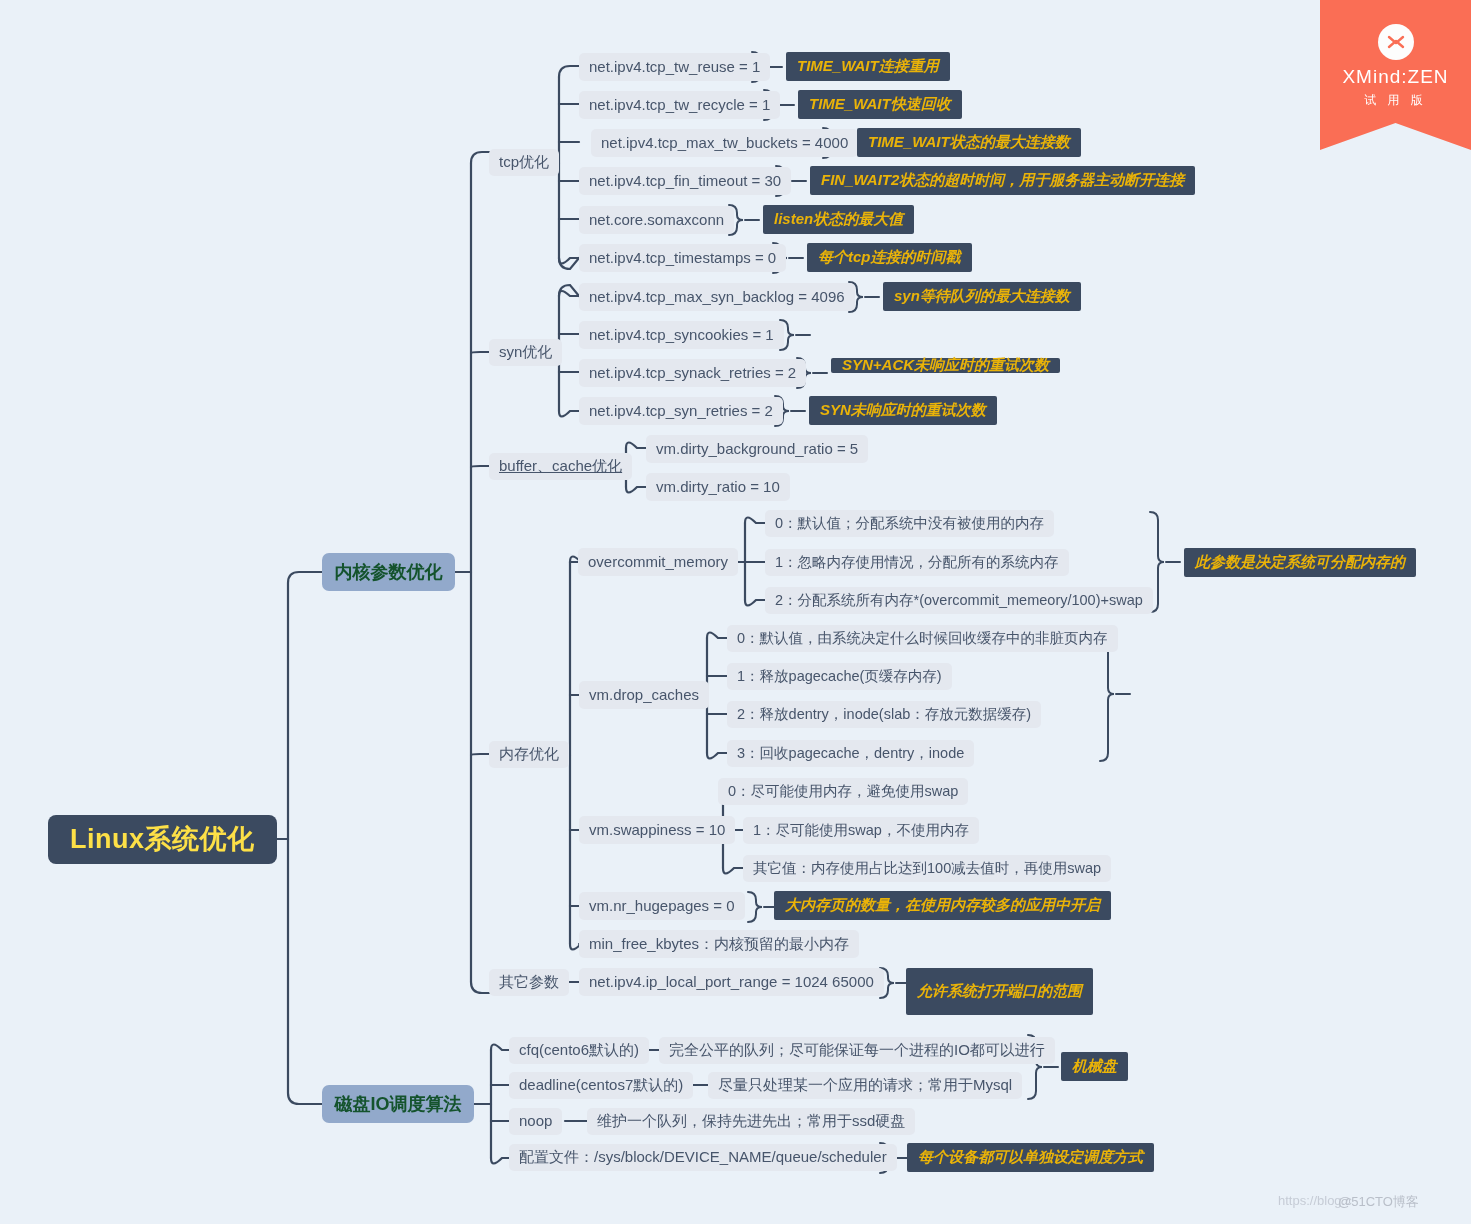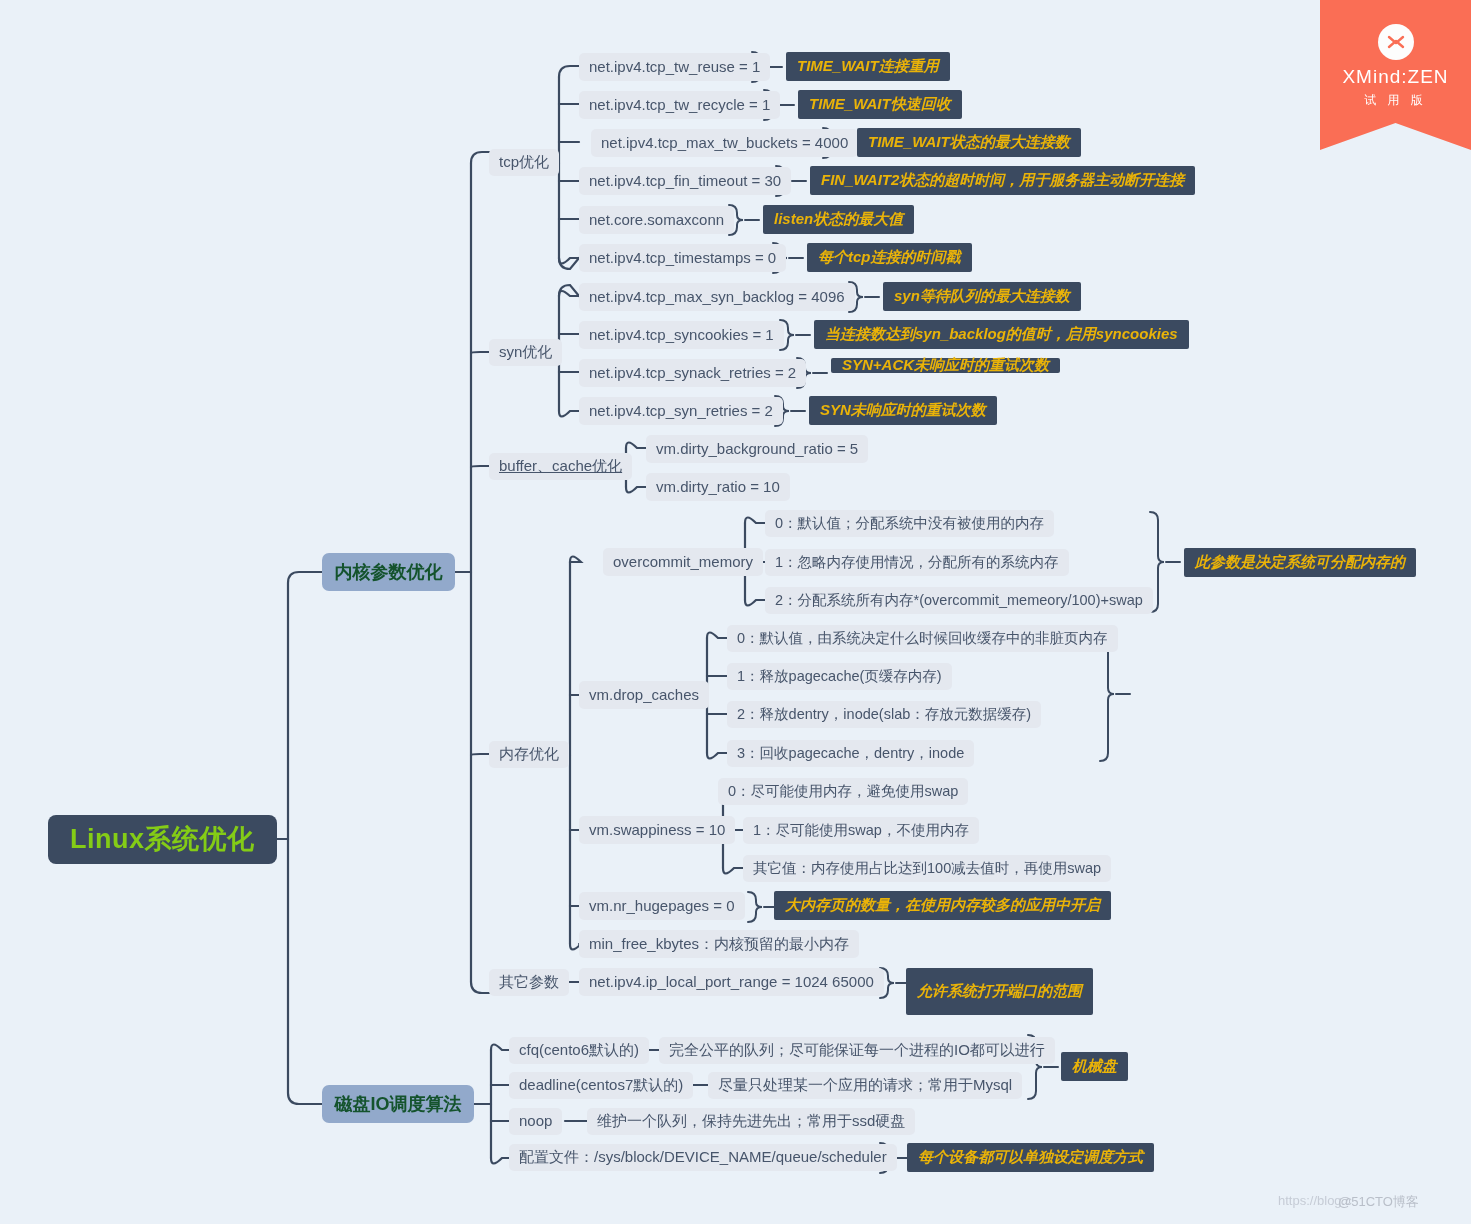--- a/index.html
+++ b/index.html
@@ -16,21 +16,21 @@
   
   .node{
     position:absolute;
     box-sizing:border-box;
     white-space:nowrap;
     display:flex;align-items:center;
     line-height:1.25;
   }
   
   .n-root{
-    background:#3b4a60;color:#84cc16;
+    background:#3b4a60;color:#fde047;
     border-radius:8px;
     font-size:27px;font-weight:600;
     padding:0 22px;
     letter-spacing:.5px;
   }
   
   .n-l1{
     background:#92a9cb;color:#14532d;
     border-radius:7px;
     font-size:18px;font-weight:600;
@@ -280,23 +280,20 @@
   <div class="node n-chip" style="left:579px;top:283px;height:28px;">
     <span>net.ipv4.tcp_max_syn_backlog = 4096</span>
     </div>
   <div class="node n-note" style="left:883px;top:282px;height:29px;">
     <span>syn等待队列的最大连接数</span>
     </div>
 
   <div class="node n-chip" style="left:579px;top:321px;height:28px;">
     <span>net.ipv4.tcp_syncookies = 1</span>
     </div>
-  <div class="node n-note" style="left:814px;top:320px;height:29px;">
-    <span>当连接数达到syn_backlog的值时，启用syncookies</span>
-    </div>
 
   <div class="node n-chip" style="left:579px;top:359px;height:28px;">
     <span>net.ipv4.tcp_synack_retries = 2</span>
     </div>
   <div class="node n-note" style="left:831px;top:358px;height:15px;">
     <span>SYN+ACK未响应时的重试次数</span>
     </div>
 
   <div class="node n-chip" style="left:579px;top:397px;height:28px;">
     <span>net.ipv4.tcp_syn_retries = 2</span>
@@ -305,21 +302,21 @@
     <span>SYN未响应时的重试次数</span>
     </div>
 
   <div class="node n-chip" style="left:646px;top:435px;height:28px;">
     <span>vm.dirty_background_ratio = 5</span>
     </div>
   <div class="node n-chip" style="left:646px;top:473px;height:28px;">
     <span>vm.dirty_ratio = 10</span>
     </div>
 
-  <div class="node n-chip" style="left:603px;top:548px;height:28px;text-align:center;">
+  <div class="node n-chip" style="left:578px;top:548px;height:28px;text-align:center;">
     <span>overcommit_memory</span>
     </div>
   <div class="node n-chip sm" style="left:765px;top:510px;height:27px;">
     <span>0：默认值；分配系统中没有被使用的内存</span>
     </div>
   <div class="node n-chip sm" style="left:765px;top:549px;height:27px;">
     <span>1：忽略内存使用情况，分配所有的系统内存</span>
     </div>
   <div class="node n-chip sm" style="left:765px;top:587px;height:27px;">
     <span>2：分配系统所有内存*(overcommit_memeory/100)+swap</span>

